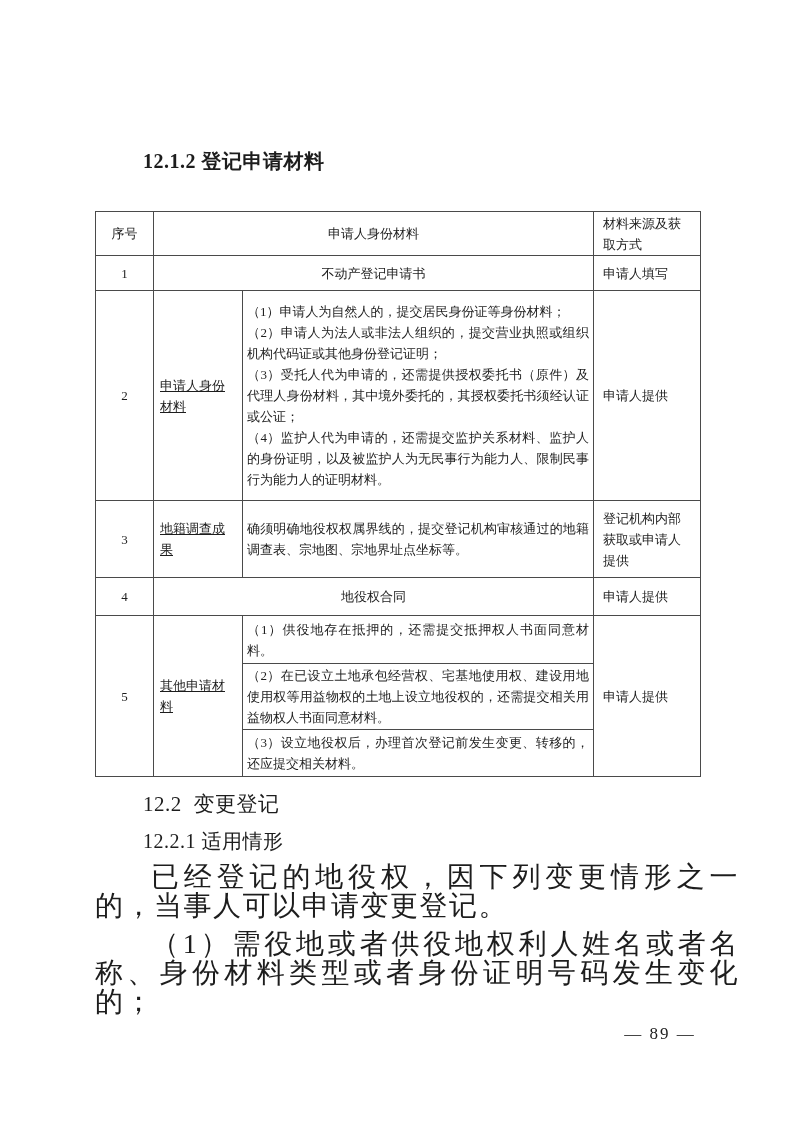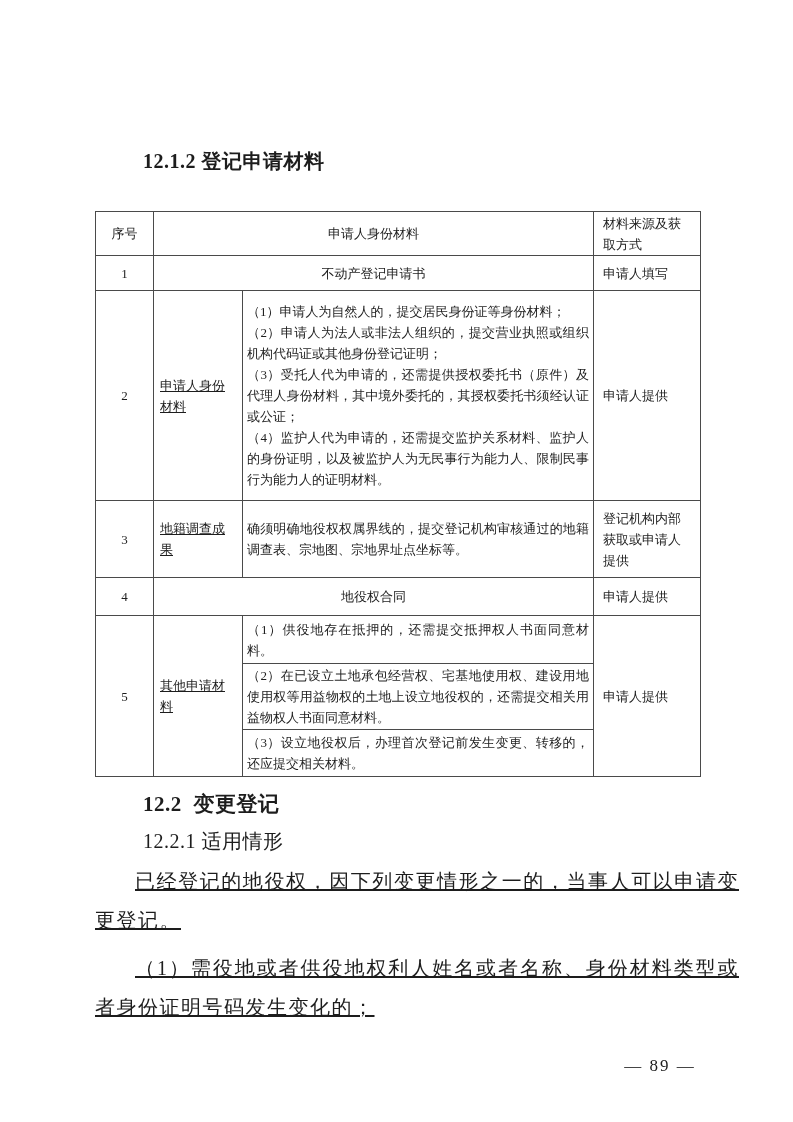--- a/index.html
+++ b/index.html
@@ -21,21 +21,21 @@
   }
   .h-sub {
     font-size: 20px;
     font-weight: bold;
     line-height: 27px;
     margin-left: 48px;
     letter-spacing: 0.5px;
   }
   .h-section {
     font-size: 21px;
-    font-weight: bold;
+    font-weight: normal;
     line-height: 28px;
     margin-left: 48px;
     margin-top: 13px;
     word-spacing: 6px;
     letter-spacing: 0.5px;
   }
   .h-sub2 {
     font-size: 20px;
     font-weight: normal;
     line-height: 26px;
@@ -68,32 +68,31 @@
   td.desc div { text-align: justify; }
   tr.r-head  { height: 44px; }
   tr.r-1     { height: 35px; }
   tr.r-2     { height: 210px; }
   tr.r-3     { height: 68px; }
   tr.r-4     { height: 38px; }
   tr.r-5a    { height: 48px; }
   tr.r-5b    { height: 66px; }
   tr.r-5c    { height: 47px; }
   .para {
-    font-size: 20px;
-    line-height: 39px;
+    font-size: 28px;
+    line-height: 29px;
     text-align: justify;
     text-indent: 2em;
     letter-spacing: 1.5px;
     margin-top: 9px;
-    text-decoration: underline;
   }
   .para.first { margin-top: 8px; }
   .page-number {
     position: absolute;
-    top: 1056px;
+    top: 1024px;
     left: 620px;
     width: 80px;
     text-align: center;
     font-size: 17px;
     letter-spacing: 2px;
     color: #1d1d1d;
   }
 </style>
 </head>
 <body>

